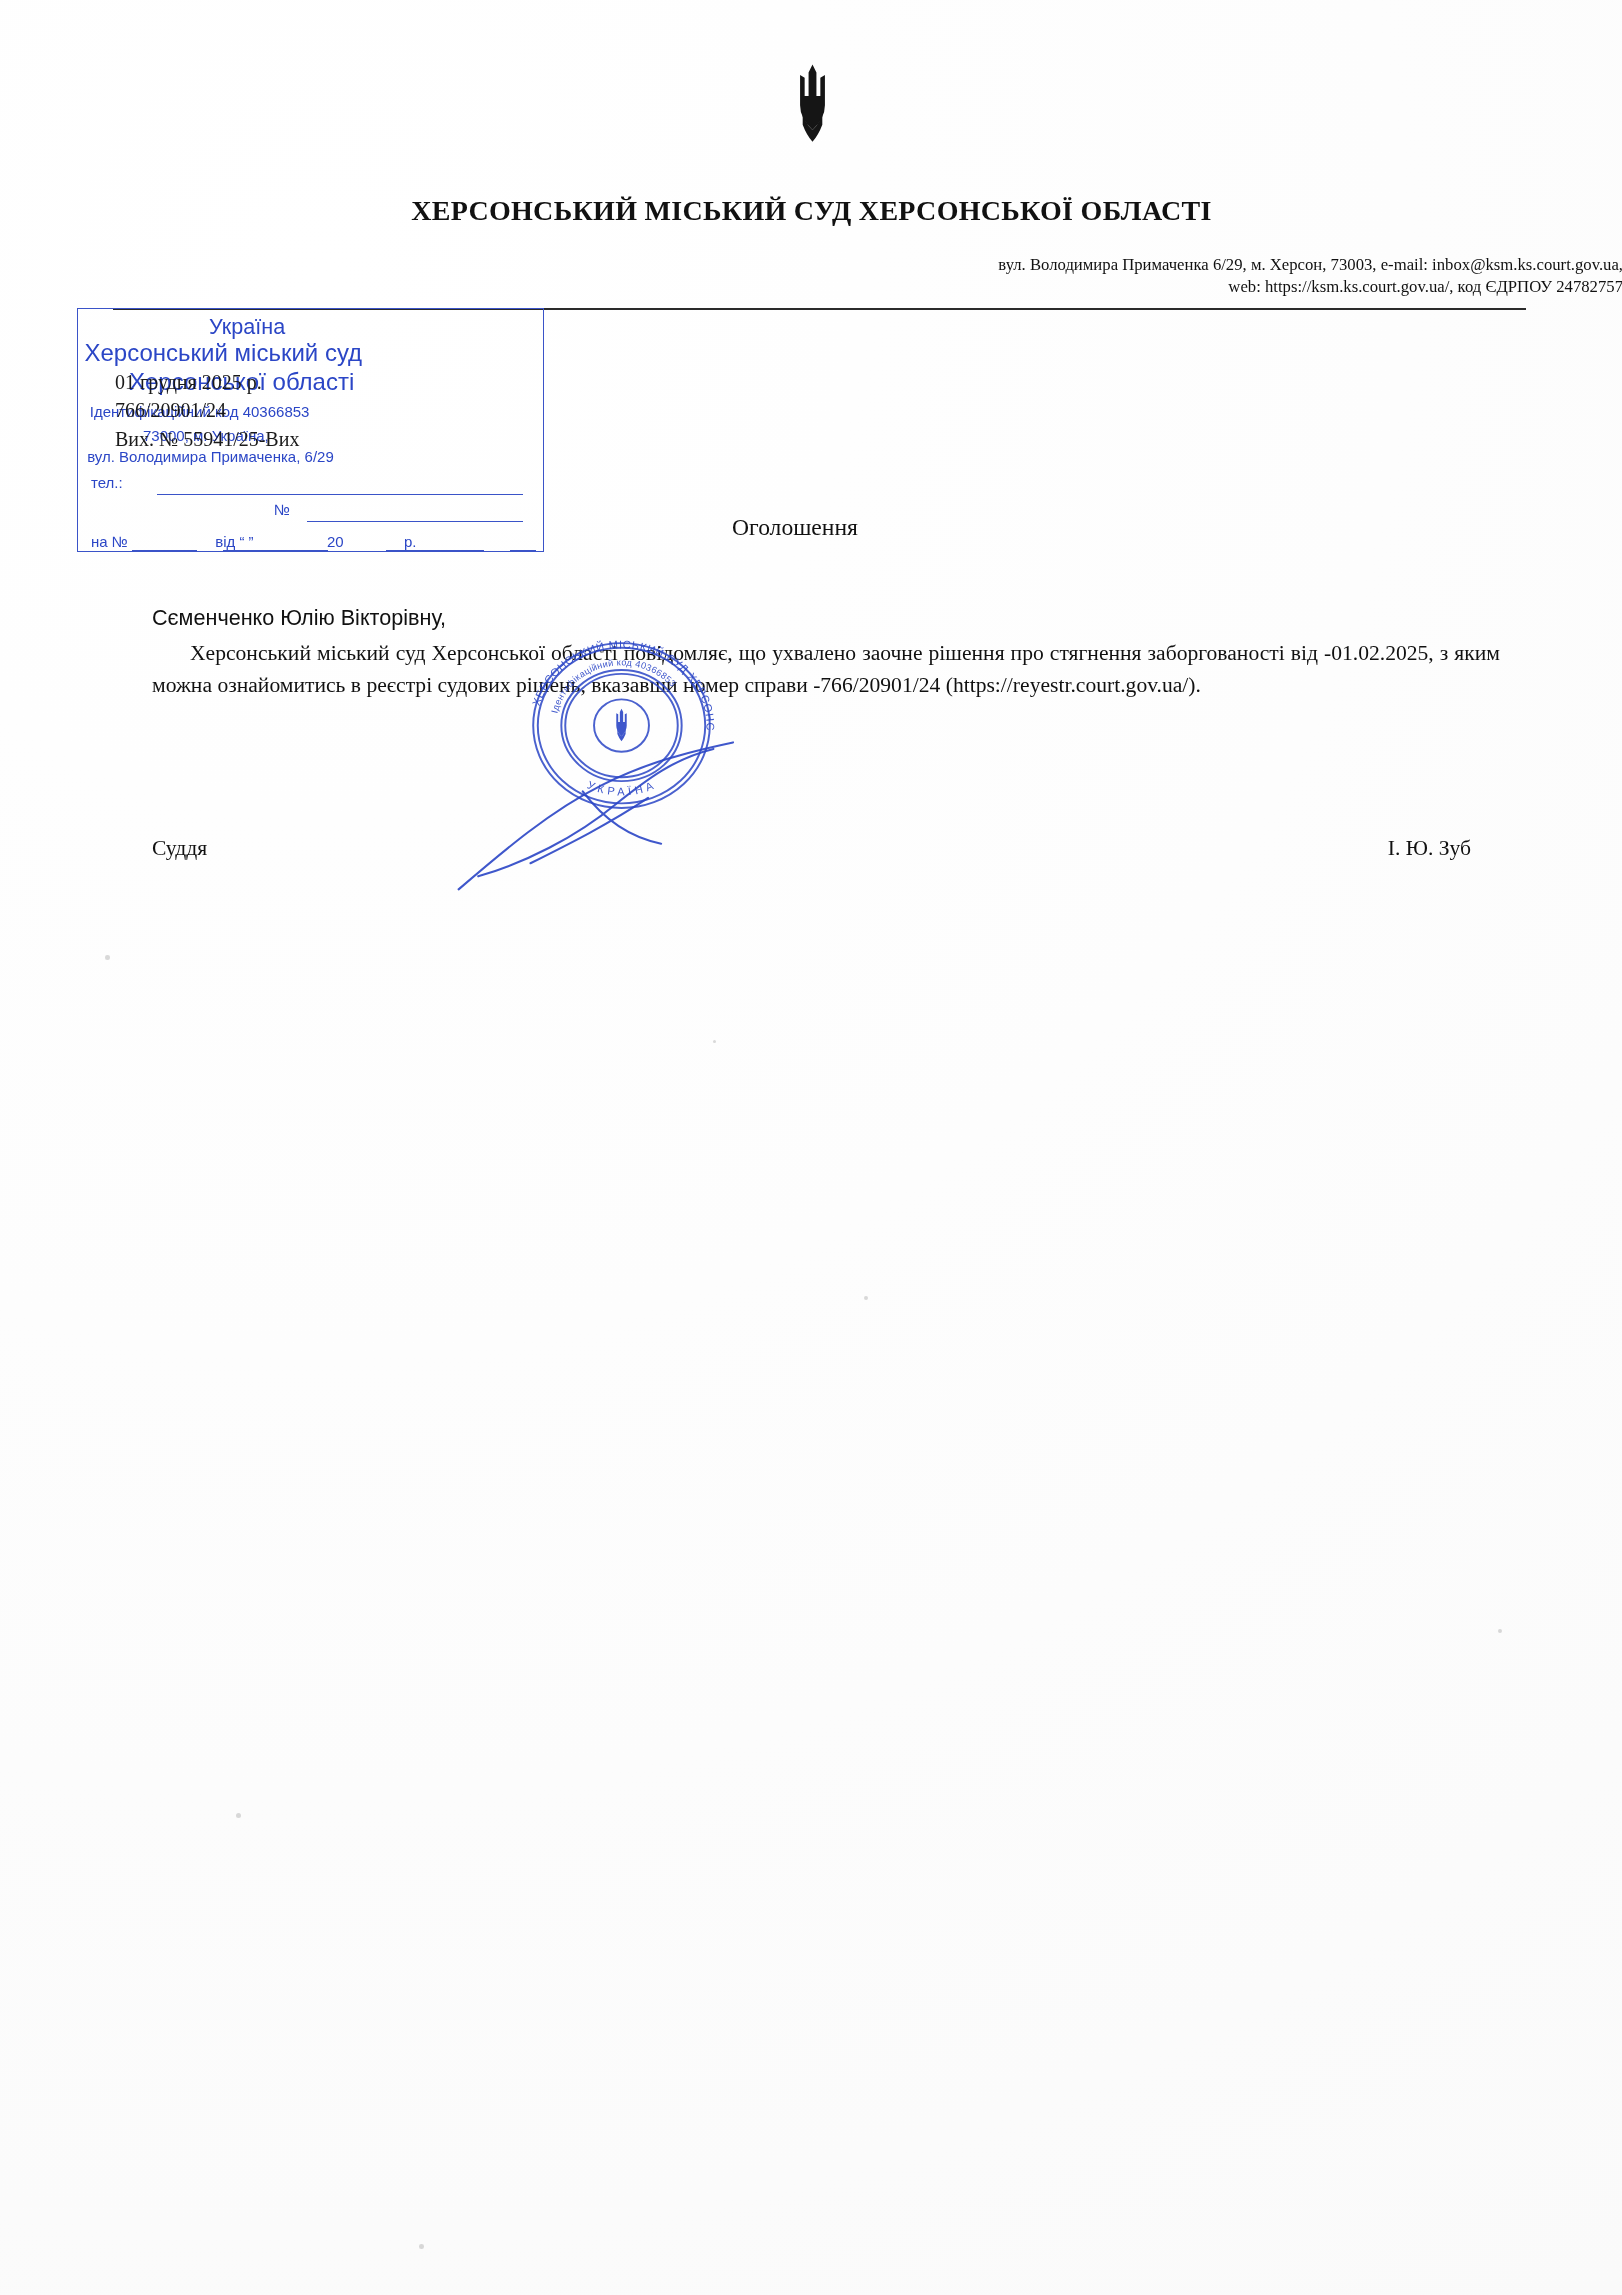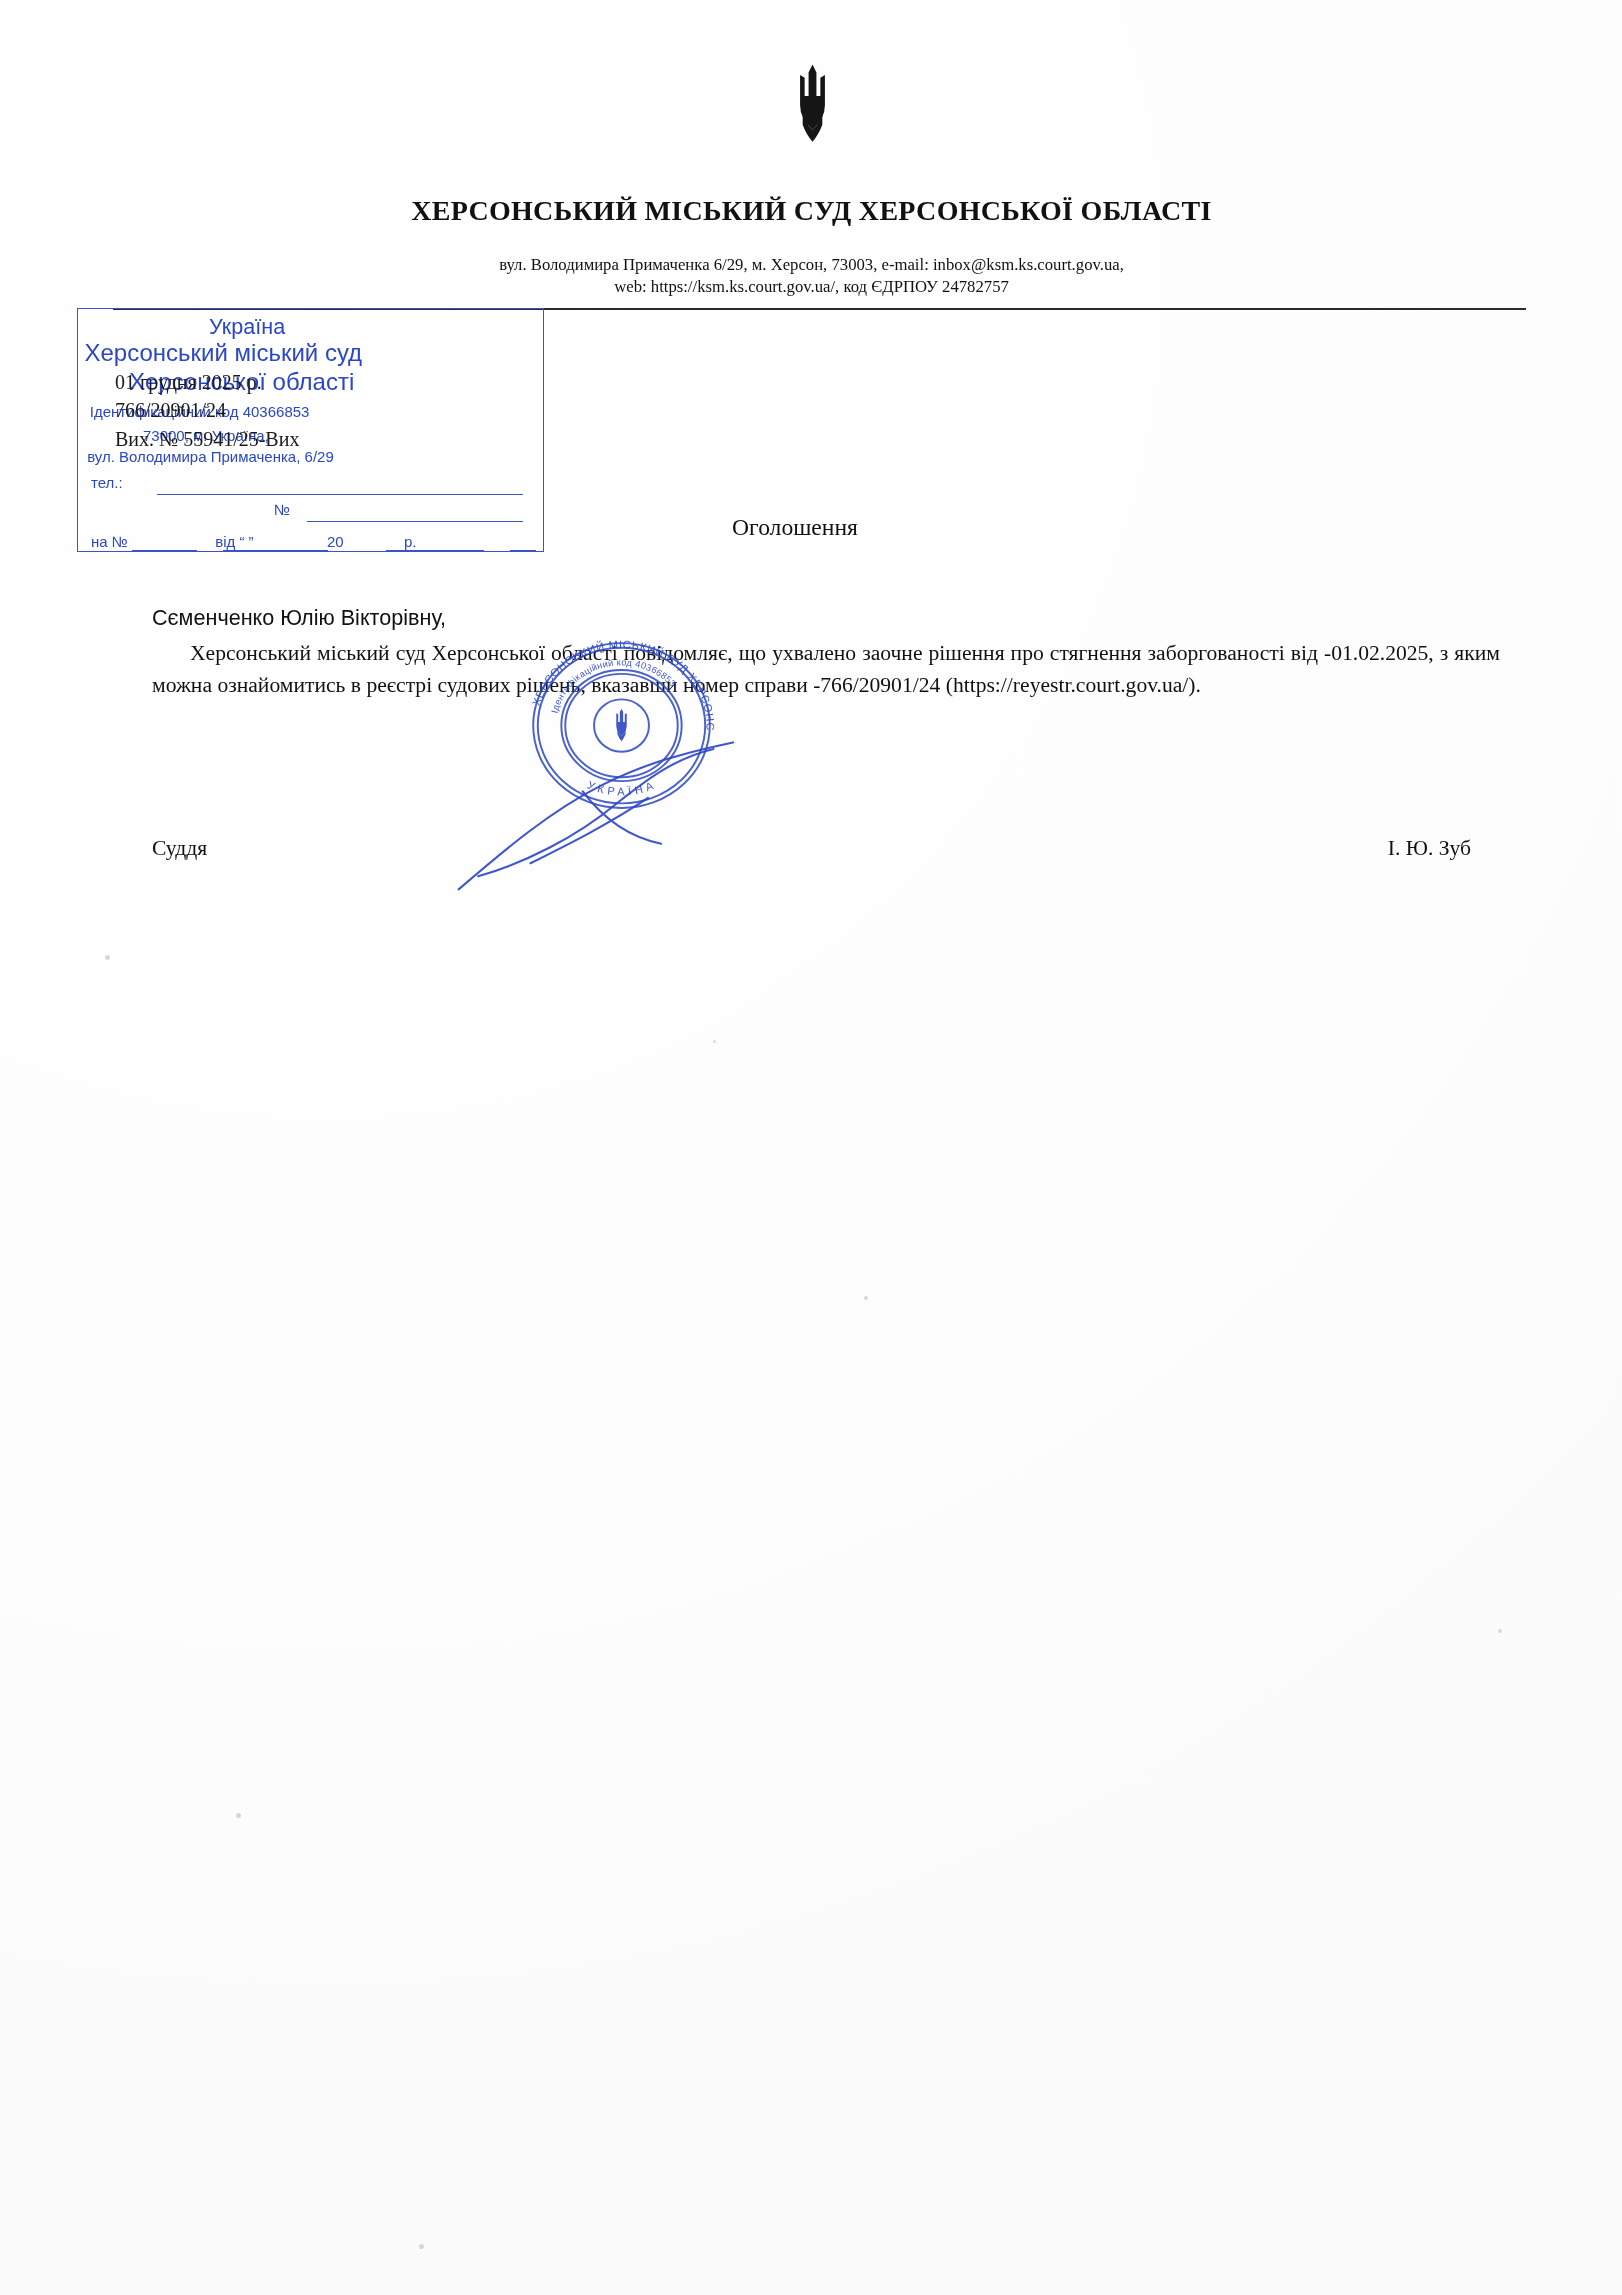--- a/index.html
+++ b/index.html
@@ -49,21 +49,21 @@
     font-size: 28px;
     font-weight: bold;
     letter-spacing: 0.3px;
     font-family: "Liberation Serif", serif;
   }
   .court-contacts {
     position: absolute;
     left: 0;
     right: 0;
     top: 254px;
-    text-align: center;
+    text-align: right;
     font-size: 16.7px;
     line-height: 1.34;
     font-family: "Liberation Serif", serif;
   }
   .header-rule {
     position: absolute;
     left: 113px;
     top: 308px;
     width: 1413px;
     height: 2px;

